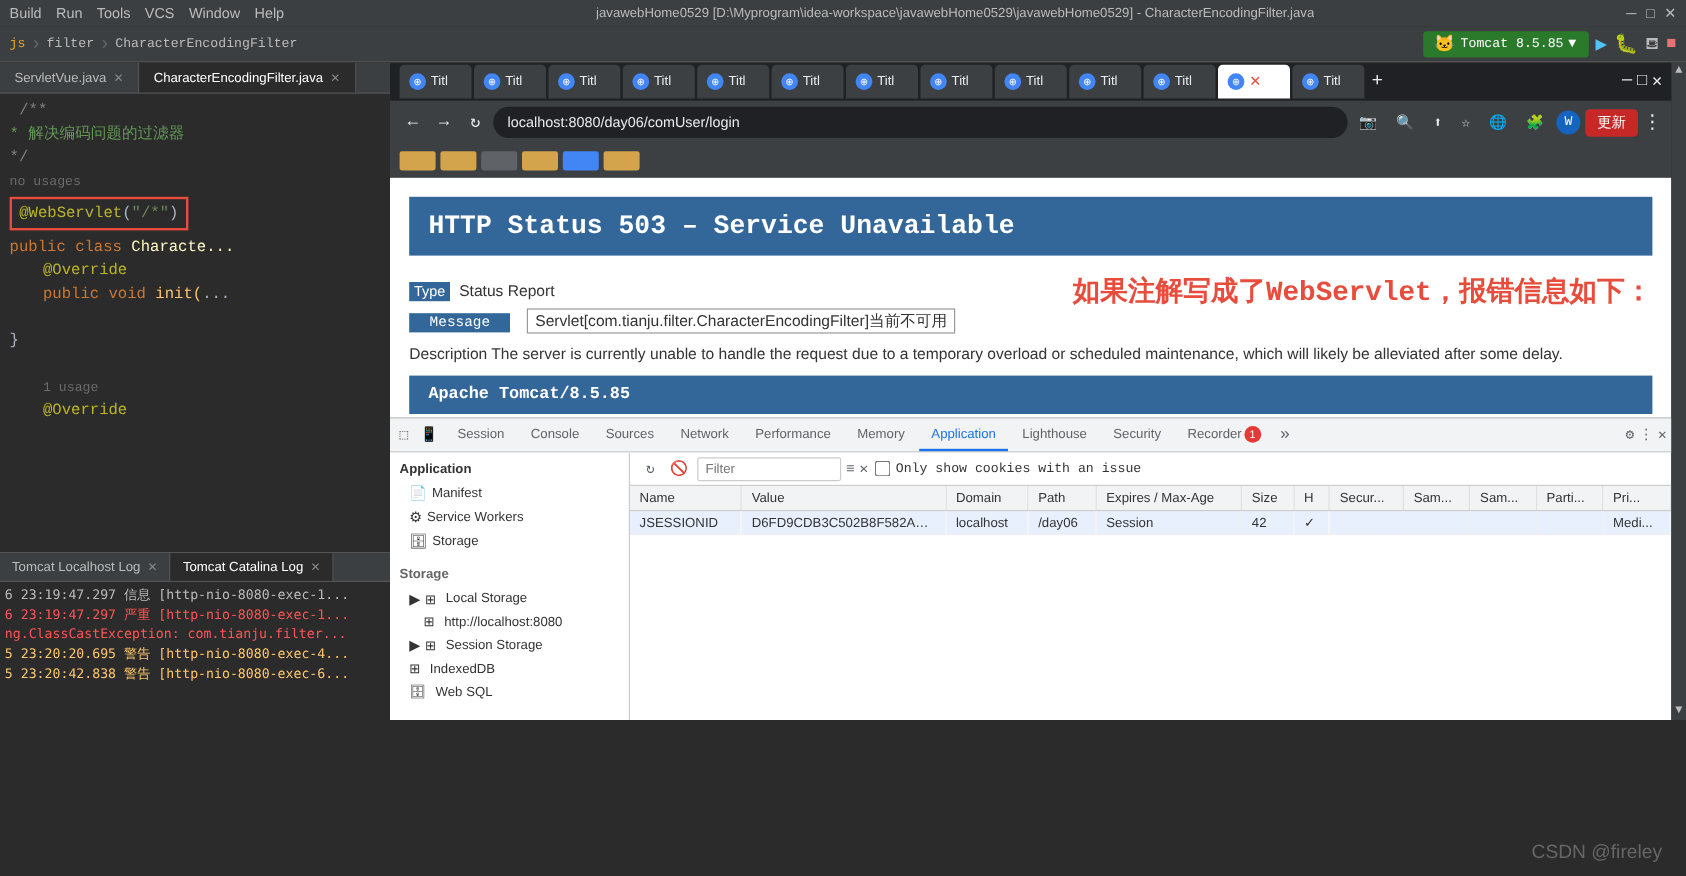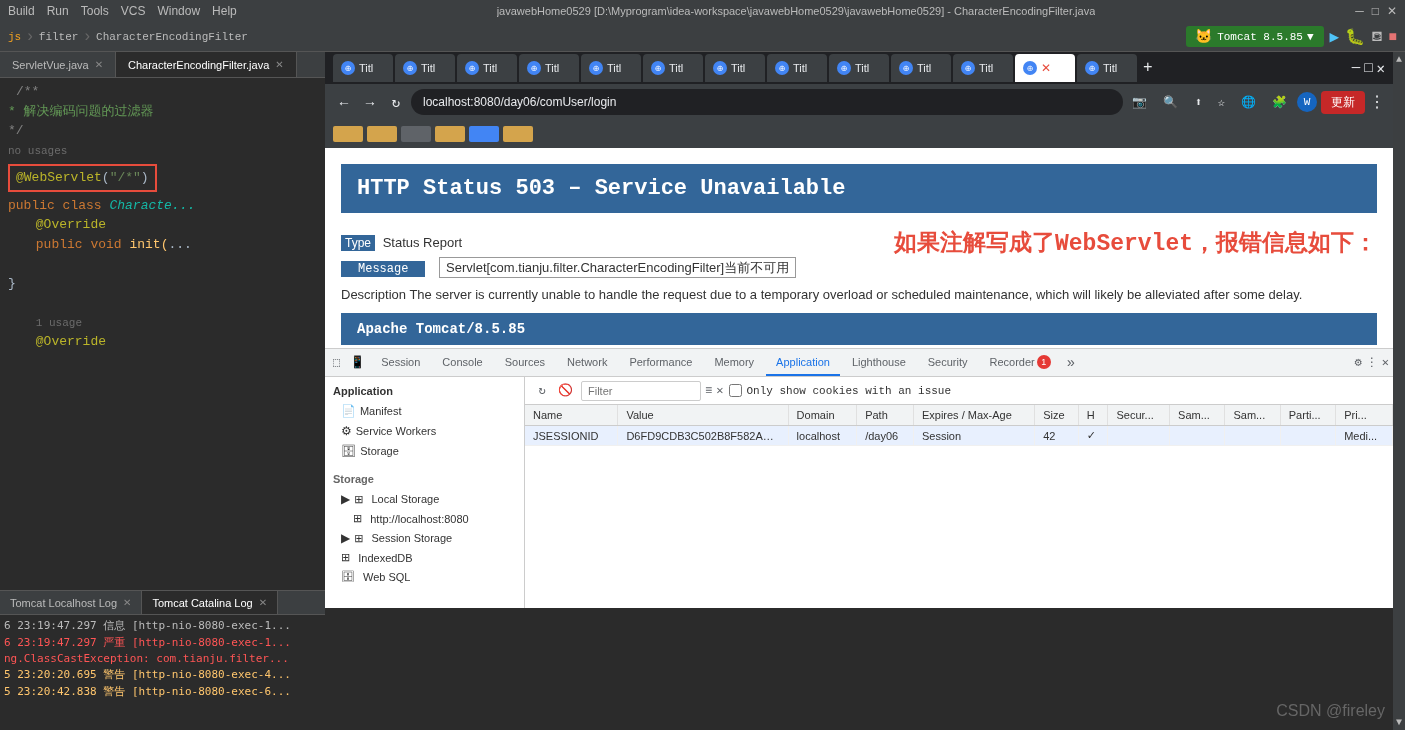--- a/index.html
+++ b/index.html
@@ -508,21 +508,21 @@
     .right-panel-full {
       flex: 1;
       display: flex;
       flex-direction: column;
       overflow: hidden;
     }
   </style>
 </head>
 <body>
 
-<div style="display:flex; flex-direction:column; width:1405px; height:730px; overflow:hidden;">
+<div style="display:flex; flex-direction:column; width:1405px; height:600px; overflow:hidden;">
 
   <div class="menu-bar">
     <span>Build</span>
     <span>Run</span>
     <span>Tools</span>
     <span>VCS</span>
     <span>Window</span>
     <span>Help</span>
     <span style="margin-left:auto; font-size:11px; overflow:hidden; max-width:700px;">javawebHome0529 [D:\Myprogram\idea-workspace\javawebHome0529\javawebHome0529] - CharacterEncodingFilter.java</span>
     <span style="margin-left:auto; display:flex; gap:8px;">
@@ -581,21 +581,21 @@
         </div>
         <div class="code-line">
           <span class="no-usages">no usages</span>
         </div>
         <div class="code-line" style="margin: 2px 0;">
           <span class="code-annotation-highlight">
             <span class="code-annotation">@WebServlet</span><span style="color:#a9b7c6;">(</span><span class="code-string">"/*"</span><span style="color:#a9b7c6;">)</span>
           </span>
         </div>
         <div class="code-line">
-          <span class="code-keyword">public class </span><span style="color:#14b8a6;font-style:italic;">Characte...</span>
+          <span class="code-keyword">public class </span><span style="color:#fef9c3;">Characte...</span>
         </div>
         <div class="code-line">
           <span style="width:20px; display:inline-block;"></span>
           <span class="code-annotation">@Override</span>
         </div>
         <div class="code-line">
           <span style="width:20px; display:inline-block;"></span>
           <span class="code-keyword">public void </span><span style="color:#ffc66d;">init(</span><span style="color:#a9b7c6;">...</span>
         </div>
         <div class="code-line">&nbsp;</div>

